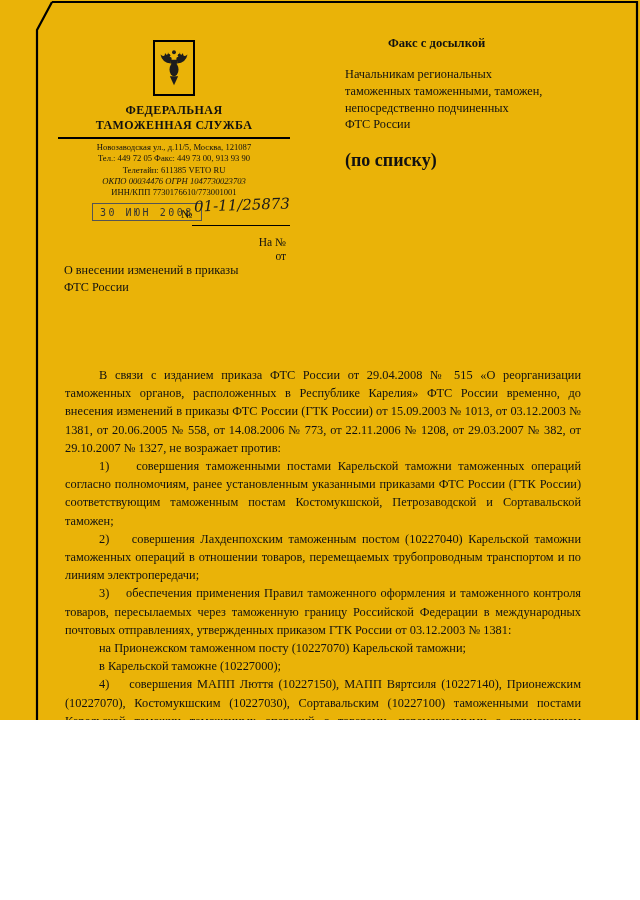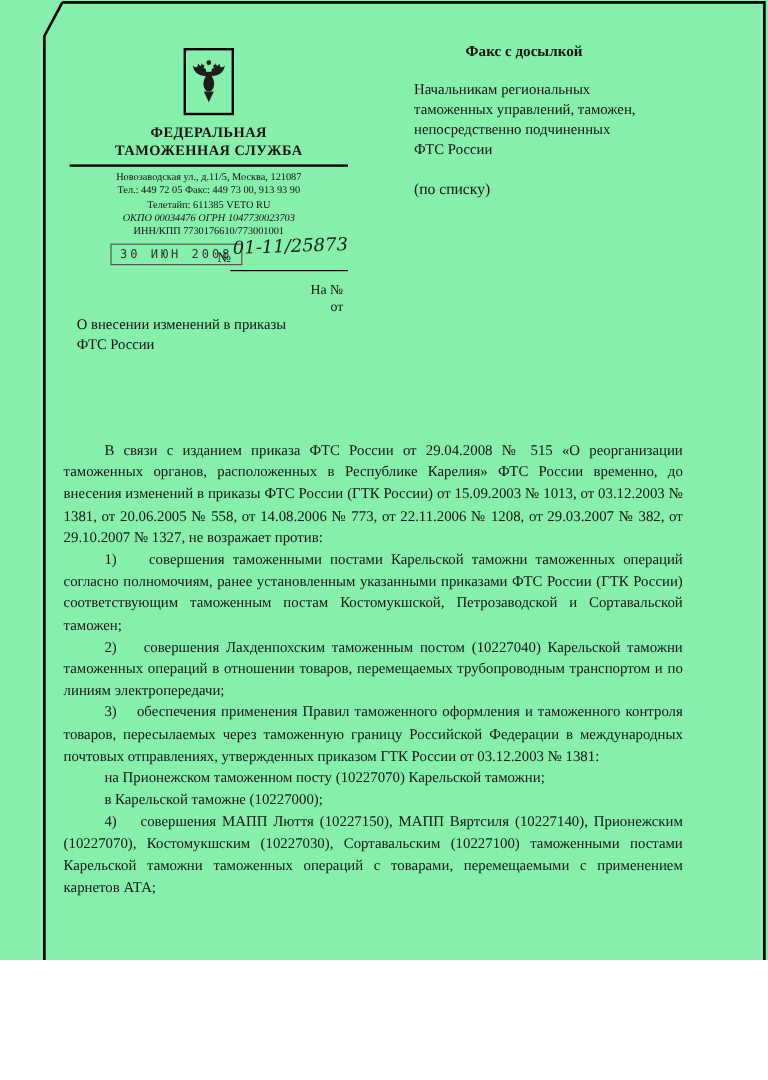--- a/index.html
+++ b/index.html
@@ -1,17 +1,17 @@
 <!DOCTYPE html>
 <html><head>
 <meta charset="utf-8">
 <style>
   html,body { margin:0; padding:0; background:#ffffff; }
   .page {
-    position:relative; width:640px; height:800px; background:#86efac;
+    position:relative; width:640px; height:720px; background:#eab308;
     font-family:"Liberation Serif","DejaVu Serif",serif; color:#111;
     overflow:hidden;
   }
   .frame { position:absolute; left:0; top:0; }
 
   
   .letterhead { position:absolute; left:58px; top:40px; width:232px; text-align:center; }
   .emblem-box { width:38px; height:52px; border:2px solid #000; margin:0 auto;
     display:flex; align-items:center; justify-content:center; }
   .org-name { margin-top:7px; font-weight:bold; font-size:12px; line-height:14.5px; letter-spacing:.4px; }
@@ -32,24 +32,24 @@
   .ref-row .lbl { white-space:nowrap; padding:0 4px 0 0; }
   .ref-row .blank { flex:1; border-bottom:1.2px solid #000; height:13px; margin:0 6px 1px 2px; }
 
   .subject { position:absolute; left:64px; top:262px; width:230px; font-size:12.2px;
     line-height:16.5px; white-space:pre-line; }
 
   
   .fax-note { position:absolute; left:388px; top:36px; font-size:12.6px; font-weight:bold; }
   .addressee { position:absolute; left:345px; top:66px; width:230px; font-size:12.3px;
     line-height:16.8px; white-space:pre-line; }
-  .addressee-note { position:absolute; left:345px; top:150px; font-size:13px; }
+  .addressee-note { position:absolute; left:345px; top:150px; font-size:18px;font-weight:bold; }
 
   
-  .body-text { position:absolute; left:53px; top:366px; width:516px; font-size:12.35px;
+  .body-text { position:absolute; left:65px; top:366px; width:516px; font-size:12.35px;
     line-height:18.2px; text-align:justify; }
   .body-text p { margin:0; text-indent:34px; }
 </style>
 </head>
 <body>
 
 <div class="page">
 
   <svg class="frame" width="640" height="900" viewBox="0 0 640 900">
     <polyline points="52,2 637,2 637,897 37,897 37,30 52,2" fill="none" stroke="#000" stroke-width="2.2"></polyline>
@@ -95,21 +95,21 @@
     <span class="lbl">На №</span>
     <span class="blank"></span>
     <span class="lbl">от</span>
     <span class="blank" style="flex:1.2;"></span>
   </div>
 
   <div class="subject">О внесении изменений в приказы
 ФТС России</div>
 
   <div class="addressee">Начальникам региональных
-таможенных управлений, таможен,
+таможенных таможенными, таможен,
 непосредственно подчиненных
 ФТС России</div>
   <div class="addressee-note">(по списку)</div>
 
   <div class="body-text">
     <p>В связи с изданием приказа ФТС России от 29.04.2008 № 515 «О реорганизации таможенных органов, расположенных в Республике Карелия» ФТС России временно, до внесения изменений в приказы ФТС России (ГТК России) от 15.09.2003 № 1013, от 03.12.2003 № 1381, от 20.06.2005 № 558, от 14.08.2006 № 773, от 22.11.2006 № 1208, от 29.03.2007 № 382, от 29.10.2007 № 1327, не возражает против:</p>
     <p>1)&nbsp;&nbsp;&nbsp;&nbsp;совершения таможенными постами Карельской таможни таможенных операций согласно полномочиям, ранее установленным указанными приказами ФТС России (ГТК России) соответствующим таможенным постам Костомукшской, Петрозаводской и Сортавальской таможен;</p>
     <p>2)&nbsp;&nbsp;&nbsp;&nbsp;совершения Лахденпохским таможенным постом (10227040) Карельской таможни таможенных операций в отношении товаров, перемещаемых трубопроводным транспортом и по линиям электропередачи;</p>
     <p>3)&nbsp;&nbsp;&nbsp;&nbsp;обеспечения применения Правил таможенного оформления и таможенного контроля товаров, пересылаемых через таможенную границу Российской Федерации в международных почтовых отправлениях, утвержденных приказом ГТК России от 03.12.2003 № 1381:</p>
     <p>на Прионежском таможенном посту (10227070) Карельской таможни;</p>

